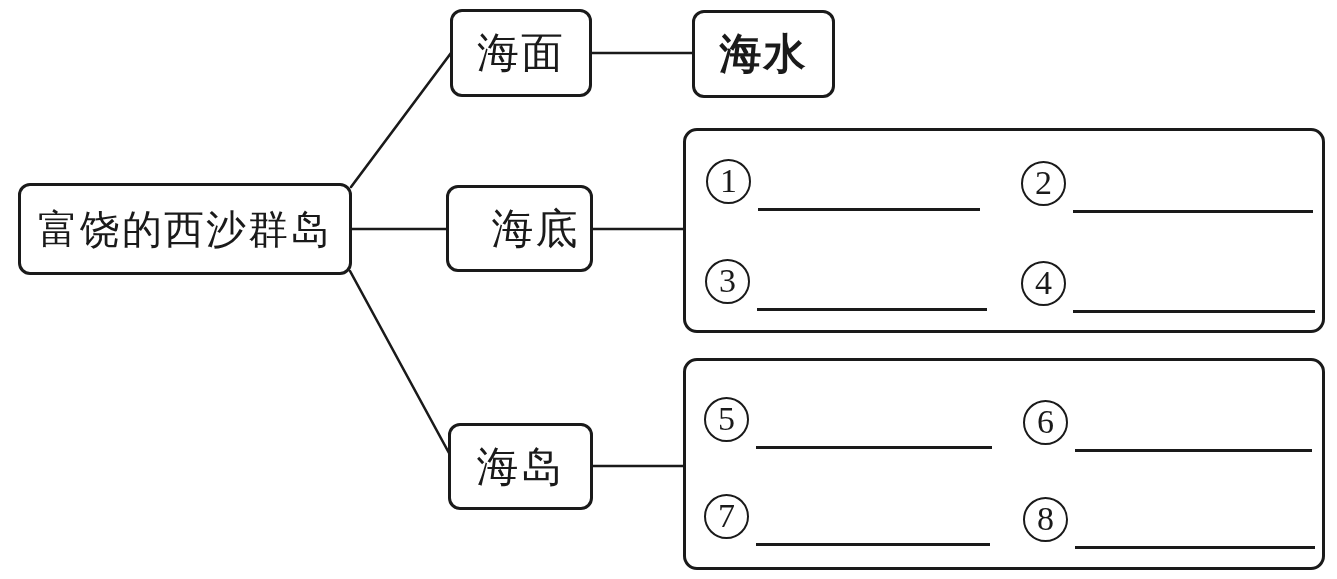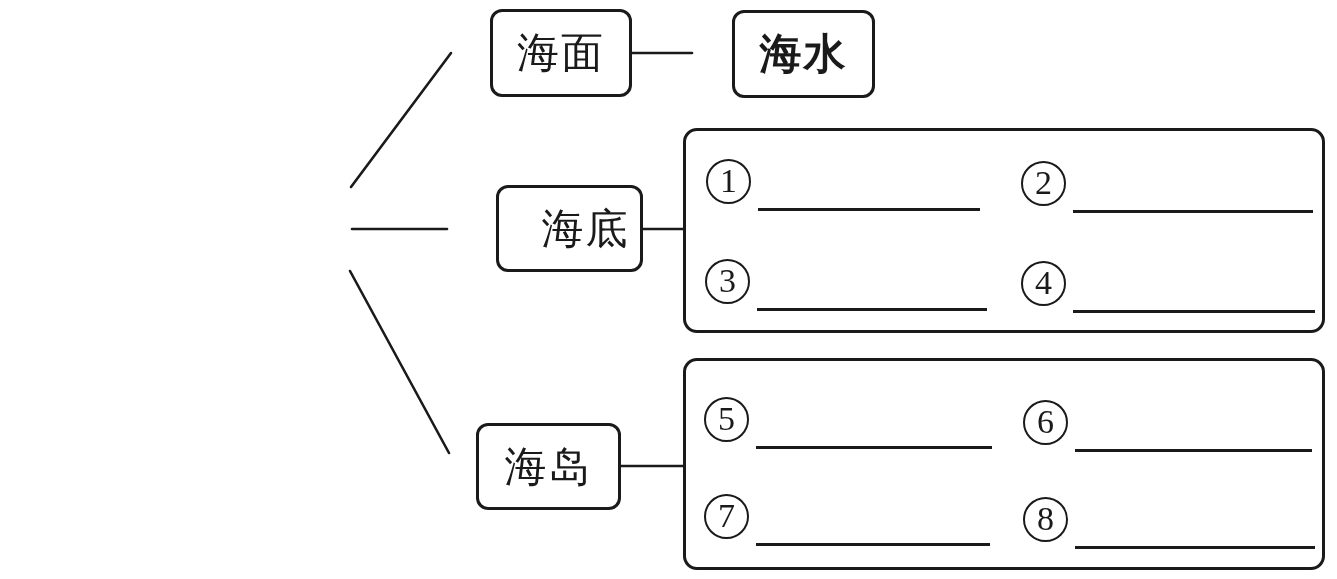--- a/index.html
+++ b/index.html
@@ -32,34 +32,33 @@
     position:absolute;
     z-index:2;
     background:var(--bg);
     border:3px solid var(--line);
     border-radius:12px;
     display:flex;
     align-items:center;
     justify-content:center;
     color:var(--line);
     letter-spacing:2px;
-    margin-left:40px;
   }
   .node.root{
     left:18px;top:183px;width:334px;height:92px;
     font-size:40px;
   }
   .node.small{
     width:145px;height:88px;
     font-size:42px;
   }
   .node.surface{left:450px;top:9px;width:142px;}
   .node.water{left:692px;top:10px;width:143px;font-weight:bold;}
-  .node.seabed{left:456px;top:185px;width:147px;height:87px;padding-left:32px;}
-  .node.island{left:436px;top:423px;width:145px;height:87px;}
+  .node.seabed{left:446px;top:185px;width:147px;height:87px;padding-left:32px;}
+  .node.island{left:448px;top:423px;width:145px;height:87px;}
   .bigbox{
     position:absolute;
     z-index:2;
     background:var(--bg);
     border:3px solid var(--line);
     border-radius:14px;
   }
   .bigbox.seabed-box{left:683px;top:128px;width:642px;height:205px;}
   .bigbox.island-box{left:683px;top:358px;width:642px;height:212px;}
   .blank-item{
@@ -103,20 +102,21 @@
 
   <svg class="connectors" viewBox="0 0 1337 579">
     <line x1="351" y1="187" x2="451" y2="53"></line>
     <line x1="352" y1="229" x2="447" y2="229"></line>
     <line x1="350" y1="271" x2="449" y2="453"></line>
     <line x1="592" y1="53" x2="692" y2="53"></line>
     <line x1="593" y1="229" x2="684" y2="229"></line>
     <line x1="593" y1="466" x2="684" y2="466"></line>
   </svg>
 
+  <div class="node root">富饶的西沙群岛</div>
 
   <div class="node small surface">海面</div>
 
   <div class="node small water">海水</div>
 
   <div class="node small seabed">海底</div>
 
   <div class="node small island">海岛</div>
 
   <div class="bigbox seabed-box">

